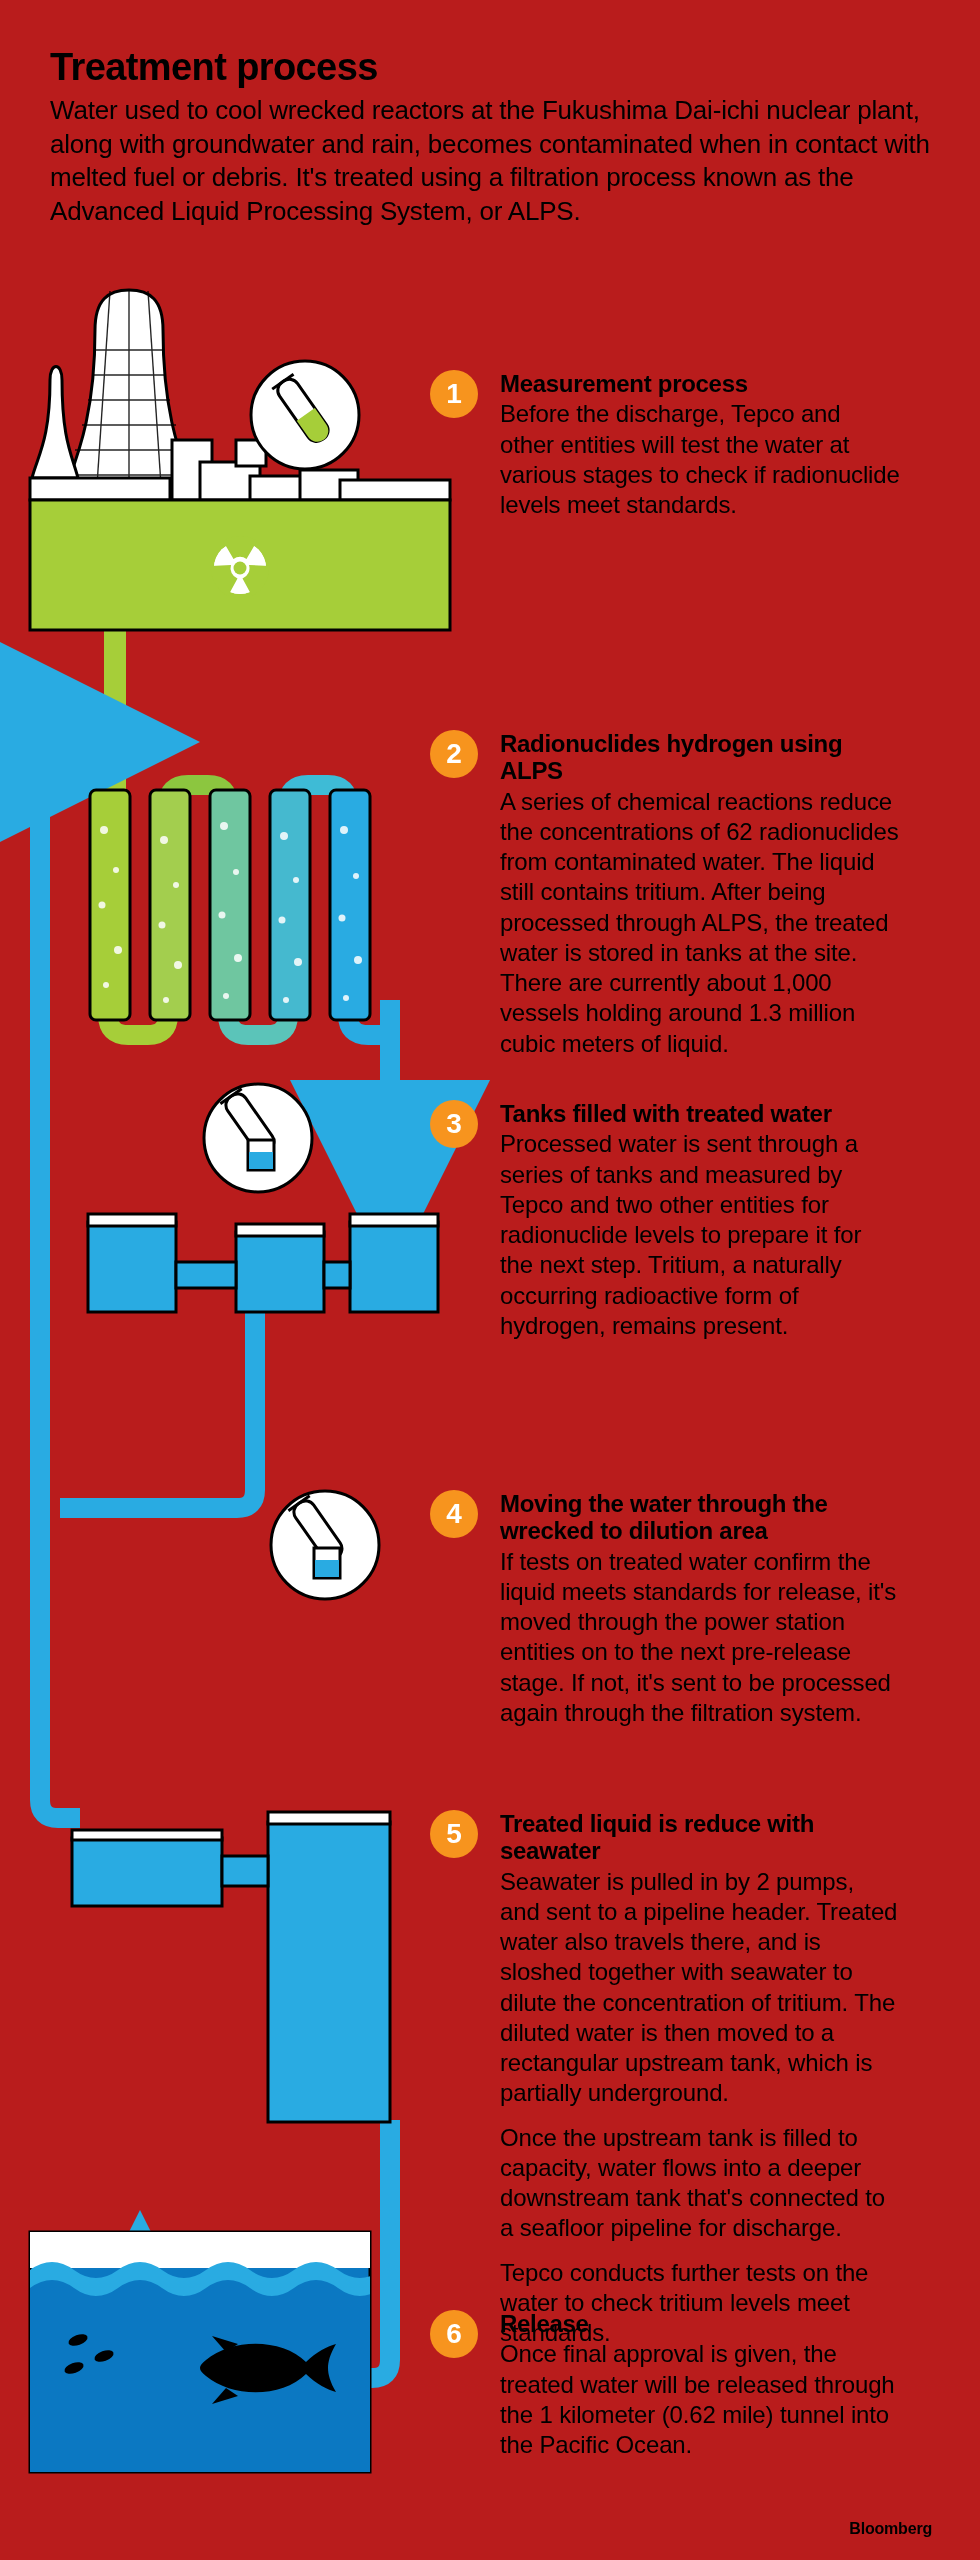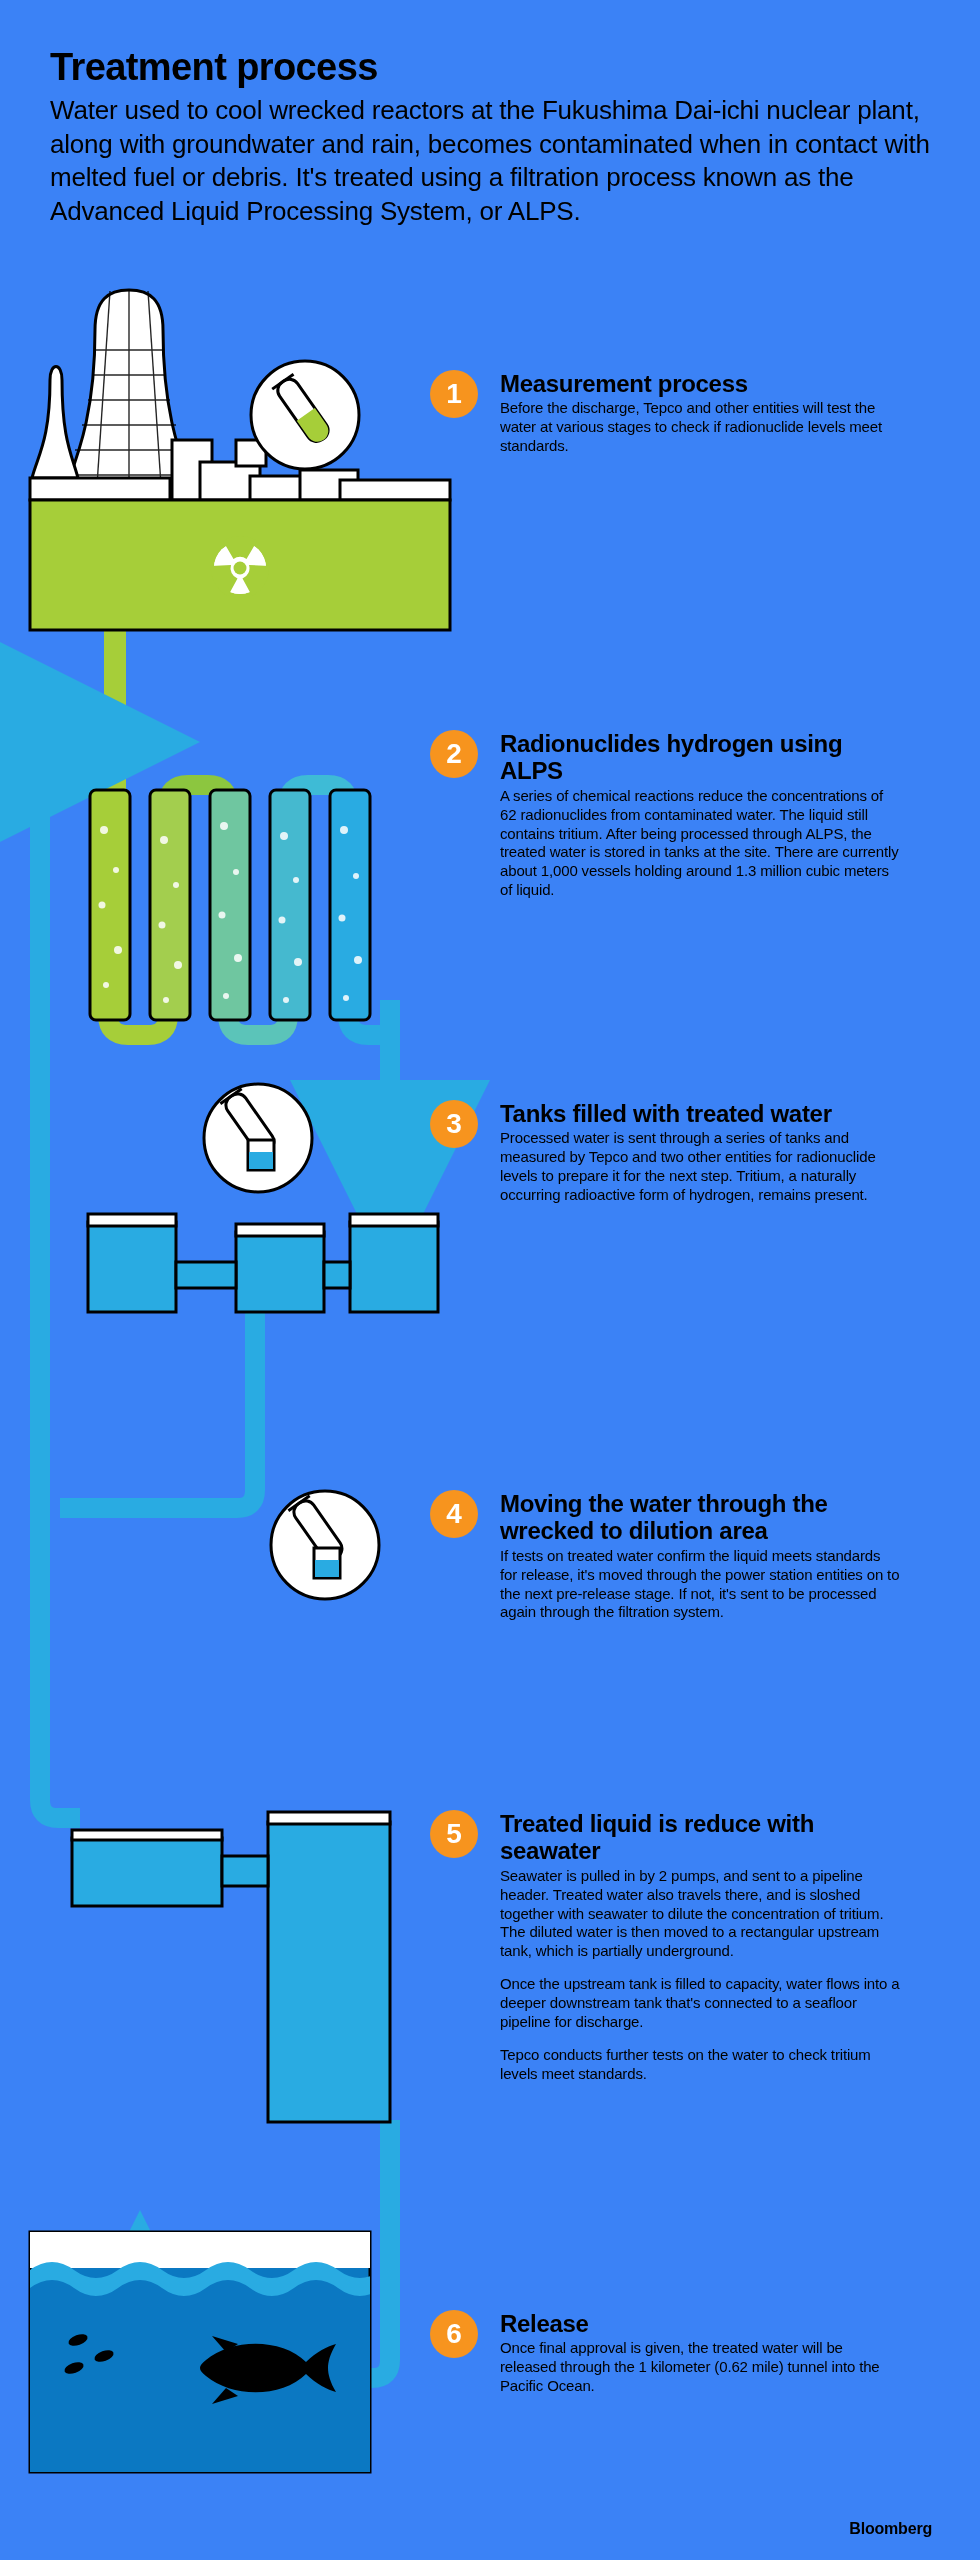--- a/index.html
+++ b/index.html
@@ -7,21 +7,21 @@
     width:980px;
     font-family:"Liberation Sans", sans-serif;
     color:#000000;
     -webkit-font-smoothing:antialiased;
   }
   .page{
     position:relative;
     width:980px;
     height:2560px;
     overflow:hidden;
-    background:#3b82f6;
+    background:#b91c1c;
   }
   
   .header{
     position:absolute;
     left:50px; top:48px; width:890px;
   }
   .title{
     font-size:38px;
     font-weight:bold;
     letter-spacing:-0.6px;
@@ -57,21 +57,21 @@
   }
   .step h3{
     margin:0 12px 2px 0;
     font-size:24px;
     font-weight:bold;
     line-height:1.14;
     letter-spacing:-0.3px;
   }
   .step p{
     margin:0 0 14px 0;
-    font-size:15px;
+    font-size:24px;
     line-height:1.26;
     letter-spacing:-0.15px;
   }
   .step p:last-child{margin-bottom:0;}
   
   .svg-layer{
     position:absolute;
     left:0; top:0;
     width:980px; height:2560px;
     pointer-events:none;

